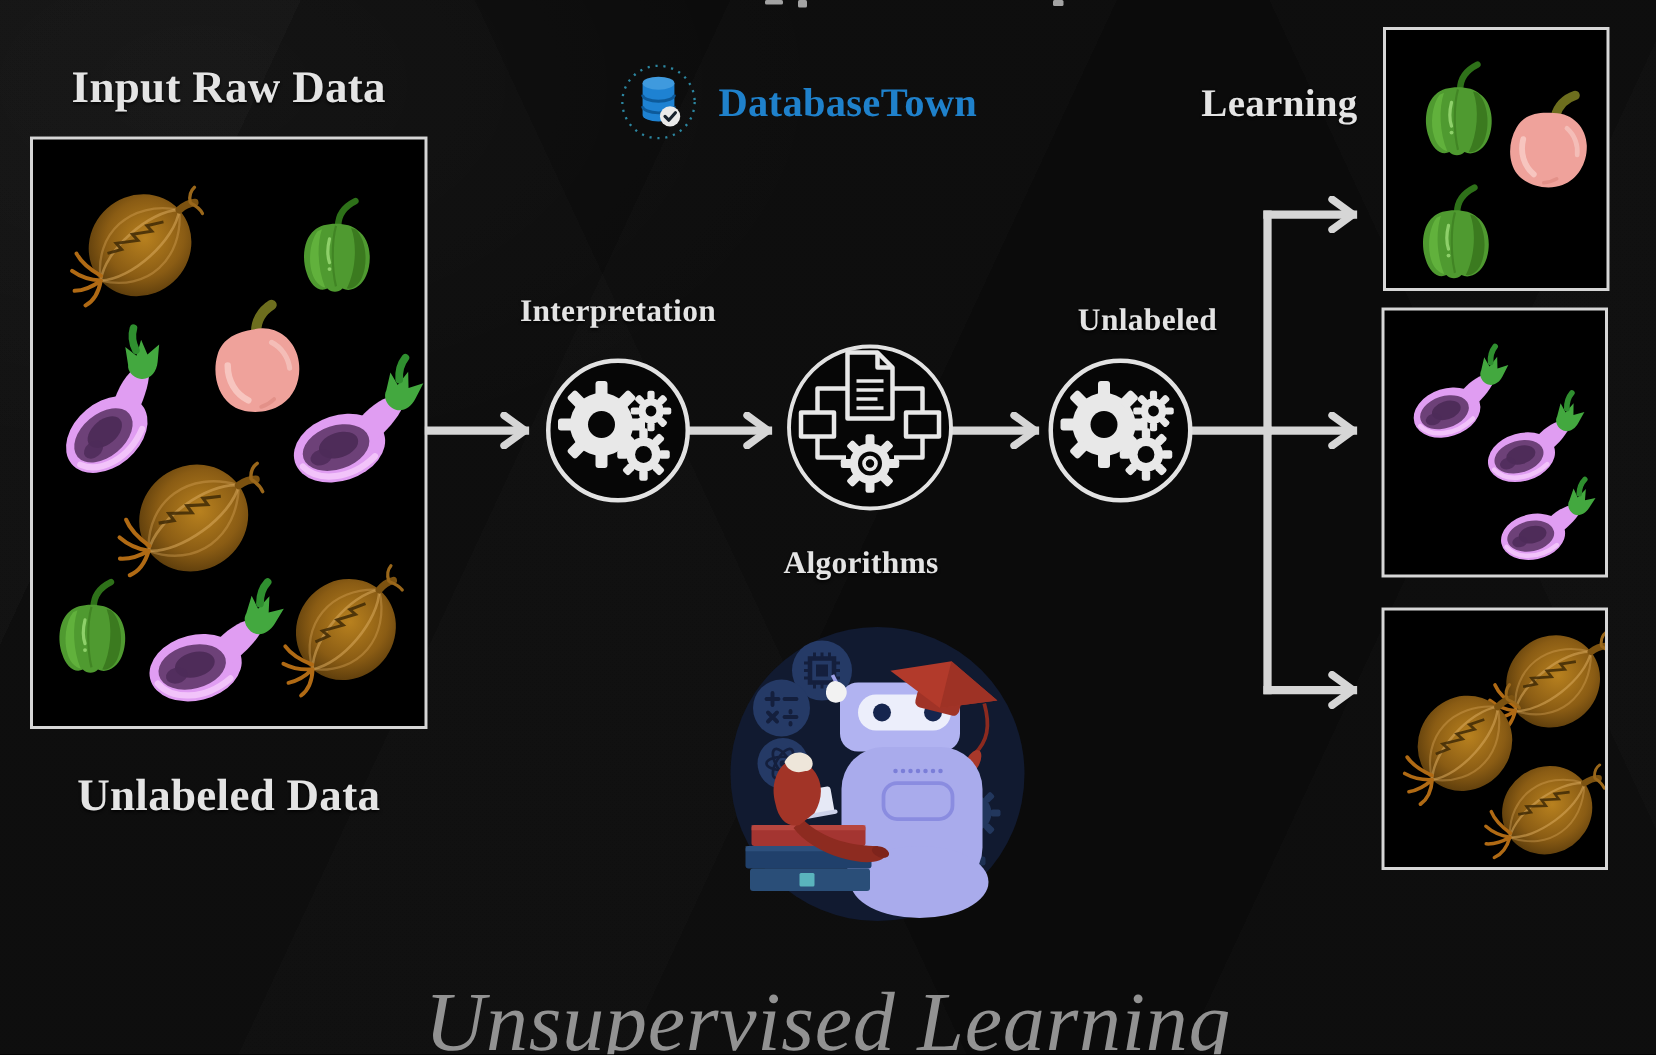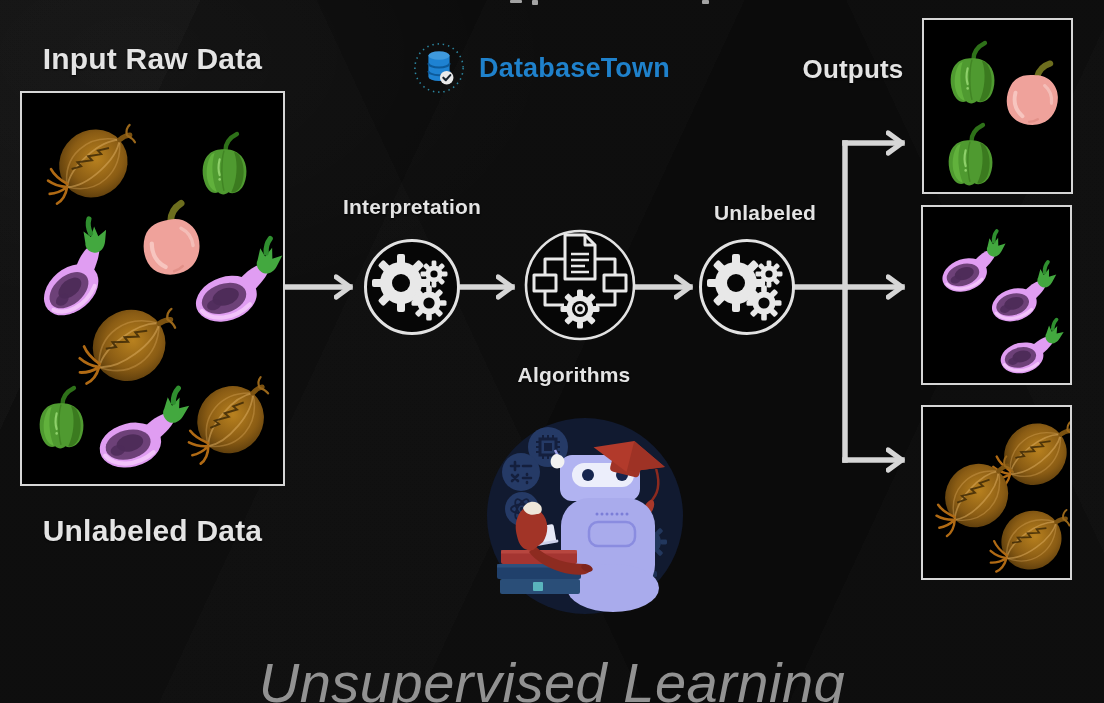--- a/index.html
+++ b/index.html
@@ -1,18 +1,18 @@
 <!DOCTYPE html>
 <html><head>
 <meta charset="utf-8">
 <style>
   html,body{margin:0;padding:0;background:#000;}
   #canvas{
     position:relative;width:1104px;height:703px;overflow:hidden;
-    font-family:Liberation Sans, sans-serif;
+    font-family:Liberation Serif, serif;
     background:
       radial-gradient(ellipse 700px 420px at 12% 8%, rgba(255,255,255,0.028), transparent 62%),
       linear-gradient(115deg, rgba(255,255,255,0.018) 0 14%, transparent 14% 34%, rgba(255,255,255,0.013) 34% 52%, transparent 52% 78%, rgba(255,255,255,0.012) 78%),
       linear-gradient(245deg, rgba(255,255,255,0.012) 0 18%, transparent 18% 55%, rgba(255,255,255,0.01) 55%),
       #0b0b0b;
   }
   .abs{position:absolute;}
   .hd{color:#e4e4e4;font-weight:700;text-align:center;letter-spacing:.2px;
       text-shadow:0 1px 2px rgba(0,0,0,.8);}
   .t30{font-size:30px;line-height:34px;}
@@ -279,21 +279,21 @@
             <rect x="-2.8" y="-17.5" width="5.6" height="7" rx="1.5" transform="rotate(315)"></rect>
           </g>
         </g>
       </g>
       <circle cx="-11" cy="-4" r="9" fill="#060606"></circle>
       <circle cx="22" cy="-13" r="3.6" fill="#060606"></circle>
       <circle cx="17" cy="16" r="5.6" fill="#060606"></circle>
     </g>
   </svg>
 
-  <div class="abs hd t26" style="left:798px;top:55px;width:110px;">Outputs</div>
+  <div class="abs hd t26" style="left:798px;top:55px;width:110px;">Learning</div>
   <div class="abs frame" style="left:922px;top:18px;width:147px;height:172px;">
       <svg viewBox="0 0 100 100" class="veg" style="left: 12px; top: 18px; width: 72px; height: 72px;">
         <use href="#veg-green-pepper"></use>
       </svg>
       <svg viewBox="0 0 100 100" class="veg" style="left: 68px; top: 36px; width: 78px; height: 78px; transform: rotate(14deg);">
         <use href="#veg-pink-pepper"></use>
       </svg>
       <svg viewBox="0 0 100 100" class="veg" style="left: 10px; top: 100px; width: 72px; height: 72px;">
         <use href="#veg-green-pepper"></use>
       </svg>

